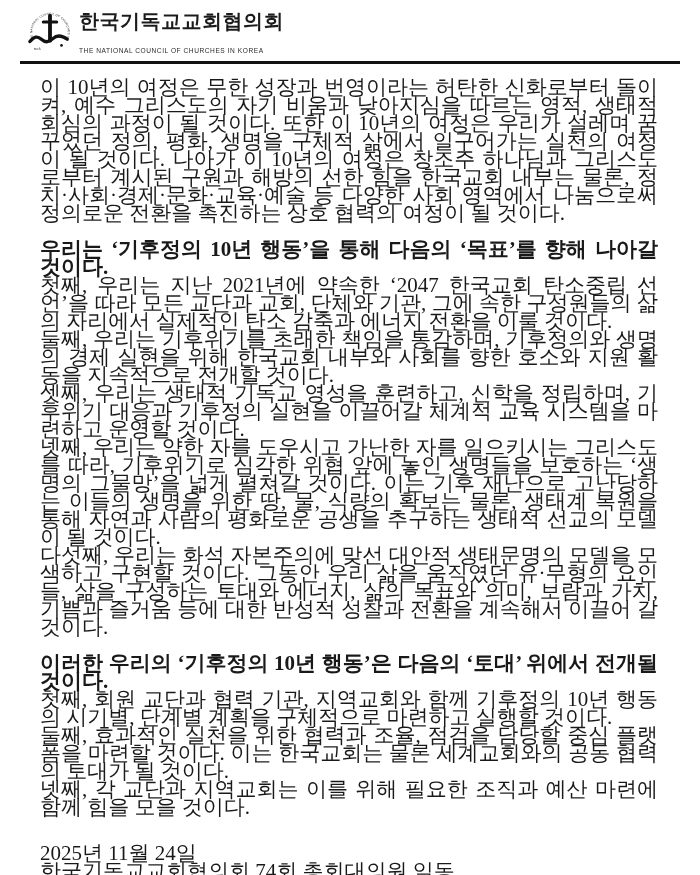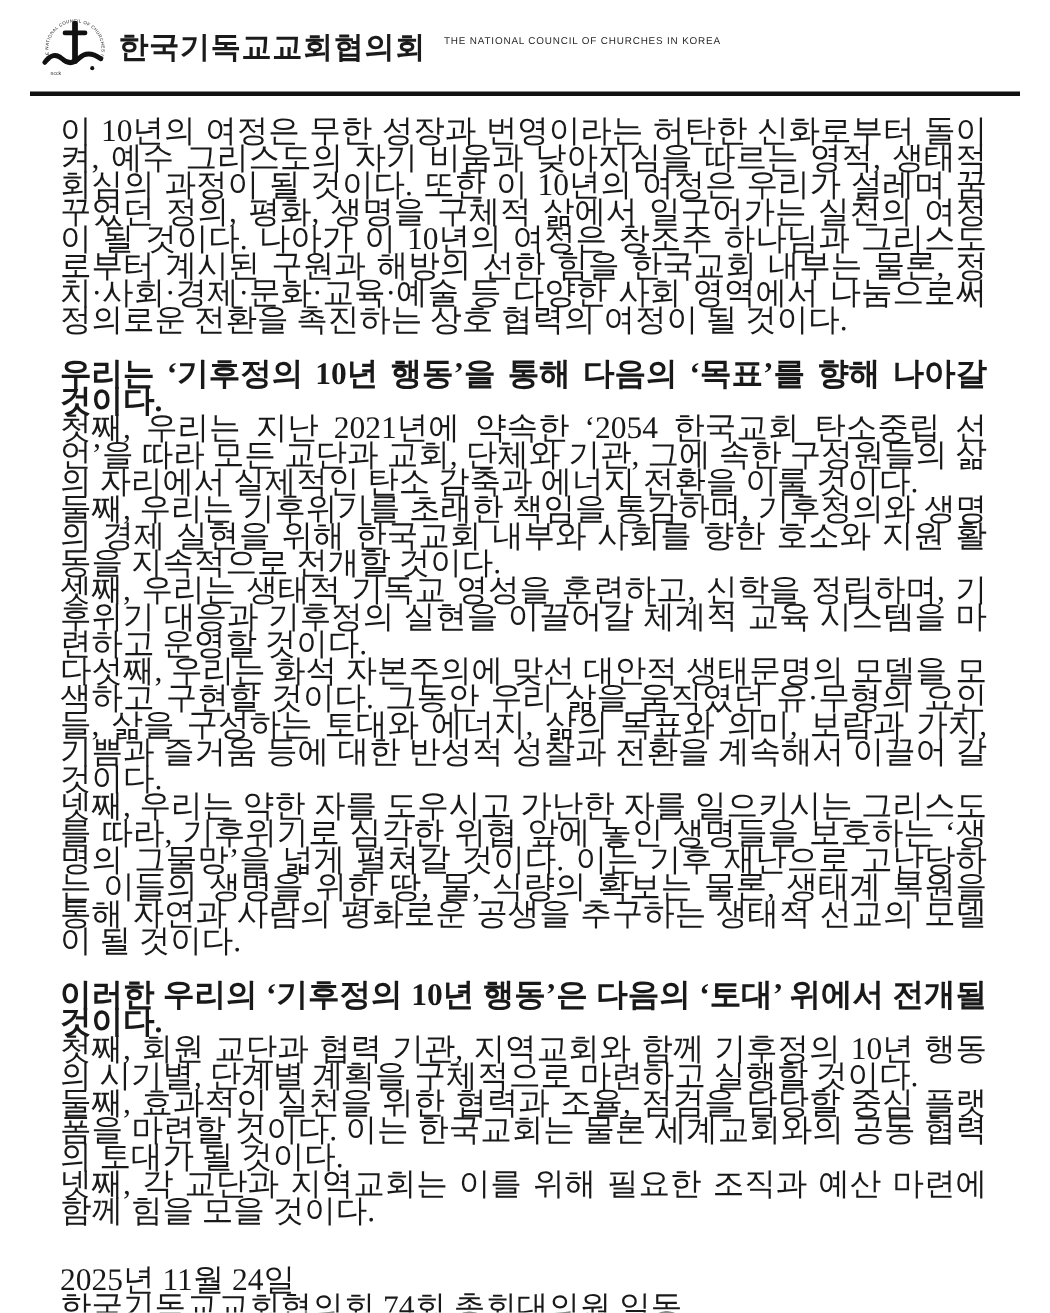--- a/index.html
+++ b/index.html
@@ -29,21 +29,21 @@
     height: 47px;
   }
   .emblem {
     width: 46px;
     height: 46px;
     flex: 0 0 46px;
   }
   .org-block {
     margin-left: 6px;
     display: flex;
-    flex-direction: row;
+    flex-direction: column;
     justify-content: center;
     gap: 12px;
   }
   .org-ko {
     font-family: "Liberation Sans", "DejaVu Sans", sans-serif;
     font-weight: 700;
     font-size: 20px;
     letter-spacing: 0.5px;
     color: #1b1b1b;
     line-height: 22px;
@@ -115,25 +115,25 @@
     </div>
   </header>
 
   <div class="rule"></div>
 
   <main class="doc-body">
 
     <p>이 10년의 여정은 무한 성장과 번영이라는 허탄한 신화로부터 돌이켜, 예수 그리스도의 자기 비움과 낮아지심을 따르는 영적, 생태적 회심의 과정이 될 것이다. 또한 이 10년의 여정은 우리가 설레며 꿈꾸었던 정의, 평화, 생명을 구체적 삶에서 일구어가는 실천의 여정이 될 것이다. 나아가 이 10년의 여정은 창조주 하나님과 그리스도로부터 계시된 구원과 해방의 선한 힘을 한국교회 내부는 물론, 정치·사회·경제·문화·교육·예술 등 다양한 사회 영역에서 나눔으로써 정의로운 전환을 촉진하는 상호 협력의 여정이 될 것이다.</p>
 
     <p class="heading">우리는 ‘기후정의 10년 행동’을 통해 다음의 ‘목표’를 향해 나아갈 것이다.</p>
-    <p>첫째, 우리는 지난 2021년에 약속한 ‘2054 한국교회 탄소중립 선언’을 따라 모든 교단과 교회, 단체와 기관, 그에 속한 구성원들의 삶의 자리에서 실제적인 탄소 감축과 에너지 전환을 이룰 것이다.</p>
+    <p>첫째, 우리는 지난 2021년에 약속한 ‘2047 한국교회 탄소중립 선언’을 따라 모든 교단과 교회, 단체와 기관, 그에 속한 구성원들의 삶의 자리에서 실제적인 탄소 감축과 에너지 전환을 이룰 것이다.</p>
     <p>둘째, 우리는 기후위기를 초래한 책임을 통감하며, 기후정의와 생명의 경제 실현을 위해 한국교회 내부와 사회를 향한 호소와 지원 활동을 지속적으로 전개할 것이다.</p>
     <p>셋째, 우리는 생태적 기독교 영성을 훈련하고, 신학을 정립하며, 기후위기 대응과 기후정의 실현을 이끌어갈 체계적 교육 시스템을 마련하고 운영할 것이다.</p>
+    <p>넷째, 우리는 약한 자를 도우시고 가난한 자를 일으키시는 그리스도를 따라, 기후위기로 심각한 위협 앞에 놓인 생명들을 보호하는 ‘생명의 그물망’을 넓게 펼쳐갈 것이다. 이는 기후 재난으로 고난당하는 이들의 생명을 위한 땅, 물, 식량의 확보는 물론, 생태계 복원을 통해 자연과 사람의 평화로운 공생을 추구하는 생태적 선교의 모델이 될 것이다.</p>
     <p>다섯째, 우리는 화석 자본주의에 맞선 대안적 생태문명의 모델을 모색하고 구현할 것이다. 그동안 우리 삶을 움직였던 유·무형의 요인들, 삶을 구성하는 토대와 에너지, 삶의 목표와 의미, 보람과 가치, 기쁨과 즐거움 등에 대한 반성적 성찰과 전환을 계속해서 이끌어 갈 것이다.</p>
-    <p>넷째, 우리는 약한 자를 도우시고 가난한 자를 일으키시는 그리스도를 따라, 기후위기로 심각한 위협 앞에 놓인 생명들을 보호하는 ‘생명의 그물망’을 넓게 펼쳐갈 것이다. 이는 기후 재난으로 고난당하는 이들의 생명을 위한 땅, 물, 식량의 확보는 물론, 생태계 복원을 통해 자연과 사람의 평화로운 공생을 추구하는 생태적 선교의 모델이 될 것이다.</p>
 
     <p class="heading">이러한 우리의 ‘기후정의 10년 행동’은 다음의 ‘토대’ 위에서 전개될 것이다.</p>
     <p>첫째, 회원 교단과 협력 기관, 지역교회와 함께 기후정의 10년 행동의 시기별, 단계별 계획을 구체적으로 마련하고 실행할 것이다.</p>
     <p>둘째, 효과적인 실천을 위한 협력과 조율, 점검을 담당할 중심 플랫폼을 마련할 것이다. 이는 한국교회는 물론 세계교회와의 공동 협력의 토대가 될 것이다.</p>
     <p>넷째, 각 교단과 지역교회는 이를 위해 필요한 조직과 예산 마련에 함께 힘을 모을 것이다.</p>
 
 
     <div class="date-block">
       <p>2025년 11월 24일</p>
       <p>한국기독교교회협의회 74회 총회대의원 일동</p>

